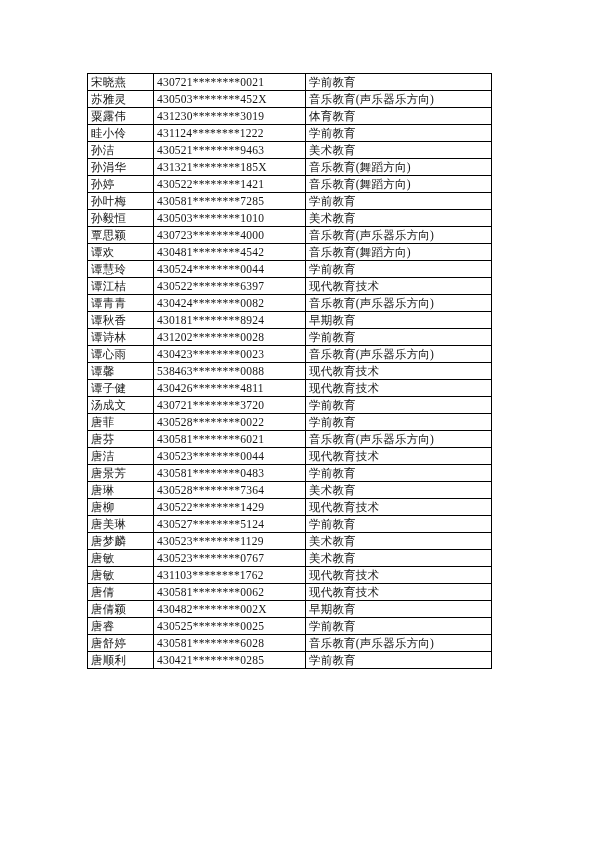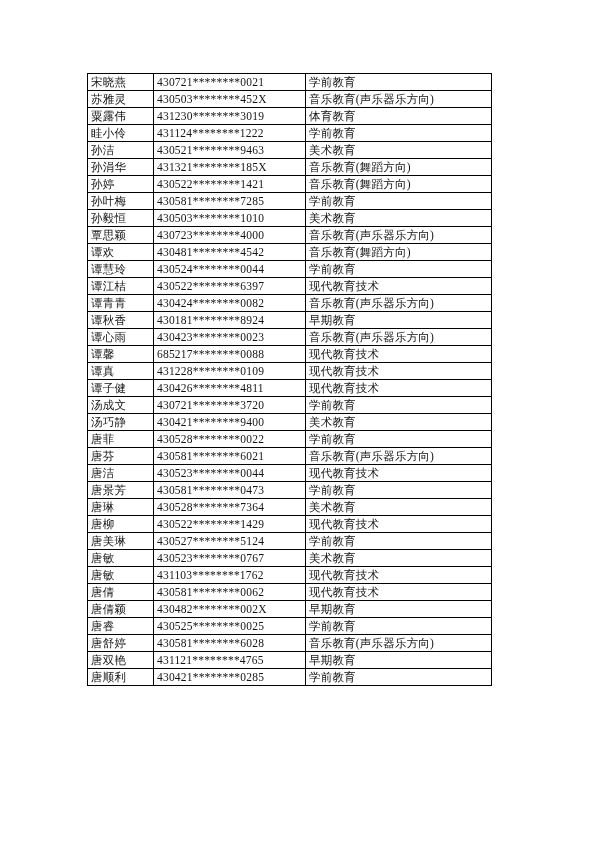--- a/index.html
+++ b/index.html
@@ -134,56 +134,51 @@
     <td class="cell-id">430424********0082</td>
     <td class="cell-major">音乐教育(声乐器乐方向)</td>
   </tr>
 
   <tr>
     <td class="cell-name">谭秋香</td>
     <td class="cell-id">430181********8924</td>
     <td class="cell-major">早期教育</td>
   </tr>
 
+  <tr>
+    <td class="cell-name">谭诗林</td>
+    <td class="cell-id">431202********0028</td>
+    <td class="cell-major">学前教育</td>
+  </tr>
 
   <tr>
     <td class="cell-name">谭心雨</td>
     <td class="cell-id">430423********0023</td>
     <td class="cell-major">音乐教育(声乐器乐方向)</td>
   </tr>
 
   <tr>
     <td class="cell-name">谭馨</td>
-    <td class="cell-id">685217********0088</td>
-    <td class="cell-major">现代教育技术</td>
-  </tr>
-
-  <tr>
-    <td class="cell-name">谭真</td>
-    <td class="cell-id">431228********0109</td>
-    <td class="cell-major">现代教育技术</td>
-  </tr>
+    <td class="cell-id">538463********0088</td>
+    <td class="cell-major">现代教育技术</td>
+  </tr>
+
 
   <tr>
     <td class="cell-name">谭子健</td>
     <td class="cell-id">430426********4811</td>
     <td class="cell-major">现代教育技术</td>
   </tr>
 
   <tr>
     <td class="cell-name">汤成文</td>
     <td class="cell-id">430721********3720</td>
     <td class="cell-major">学前教育</td>
   </tr>
 
-  <tr>
-    <td class="cell-name">汤巧静</td>
-    <td class="cell-id">430421********9400</td>
-    <td class="cell-major">美术教育</td>
-  </tr>
 
 
   <tr>
     <td class="cell-name">唐菲</td>
     <td class="cell-id">430528********0022</td>
     <td class="cell-major">学前教育</td>
   </tr>
 
   <tr>
     <td class="cell-name">唐芬</td>
@@ -193,21 +188,21 @@
 
 
   <tr>
     <td class="cell-name">唐洁</td>
     <td class="cell-id">430523********0044</td>
     <td class="cell-major">现代教育技术</td>
   </tr>
 
   <tr>
     <td class="cell-name">唐景芳</td>
-    <td class="cell-id">430581********0473</td>
+    <td class="cell-id">430581********0483</td>
     <td class="cell-major">学前教育</td>
   </tr>
 
 
   <tr>
     <td class="cell-name">唐琳</td>
     <td class="cell-id">430528********7364</td>
     <td class="cell-major">美术教育</td>
   </tr>
 
@@ -216,20 +211,25 @@
     <td class="cell-id">430522********1429</td>
     <td class="cell-major">现代教育技术</td>
   </tr>
 
   <tr>
     <td class="cell-name">唐美琳</td>
     <td class="cell-id">430527********5124</td>
     <td class="cell-major">学前教育</td>
   </tr>
 
+  <tr>
+    <td class="cell-name">唐梦麟</td>
+    <td class="cell-id">430523********1129</td>
+    <td class="cell-major">美术教育</td>
+  </tr>
 
   <tr>
     <td class="cell-name">唐敏</td>
     <td class="cell-id">430523********0767</td>
     <td class="cell-major">美术教育</td>
   </tr>
 
   <tr>
     <td class="cell-name">唐敏</td>
     <td class="cell-id">431103********1762</td>
@@ -253,25 +253,20 @@
     <td class="cell-id">430525********0025</td>
     <td class="cell-major">学前教育</td>
   </tr>
 
   <tr>
     <td class="cell-name">唐舒婷</td>
     <td class="cell-id">430581********6028</td>
     <td class="cell-major">音乐教育(声乐器乐方向)</td>
   </tr>
 
-  <tr>
-    <td class="cell-name">唐双艳</td>
-    <td class="cell-id">431121********4765</td>
-    <td class="cell-major">早期教育</td>
-  </tr>
 
   <tr>
     <td class="cell-name">唐顺利</td>
     <td class="cell-id">430421********0285</td>
     <td class="cell-major">学前教育</td>
   </tr>
 </tbody>
   </table>
 </div>
 

